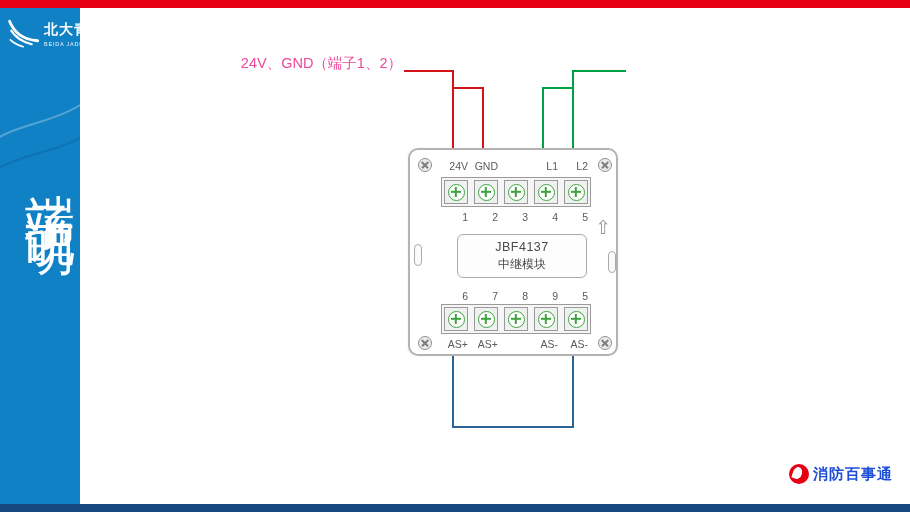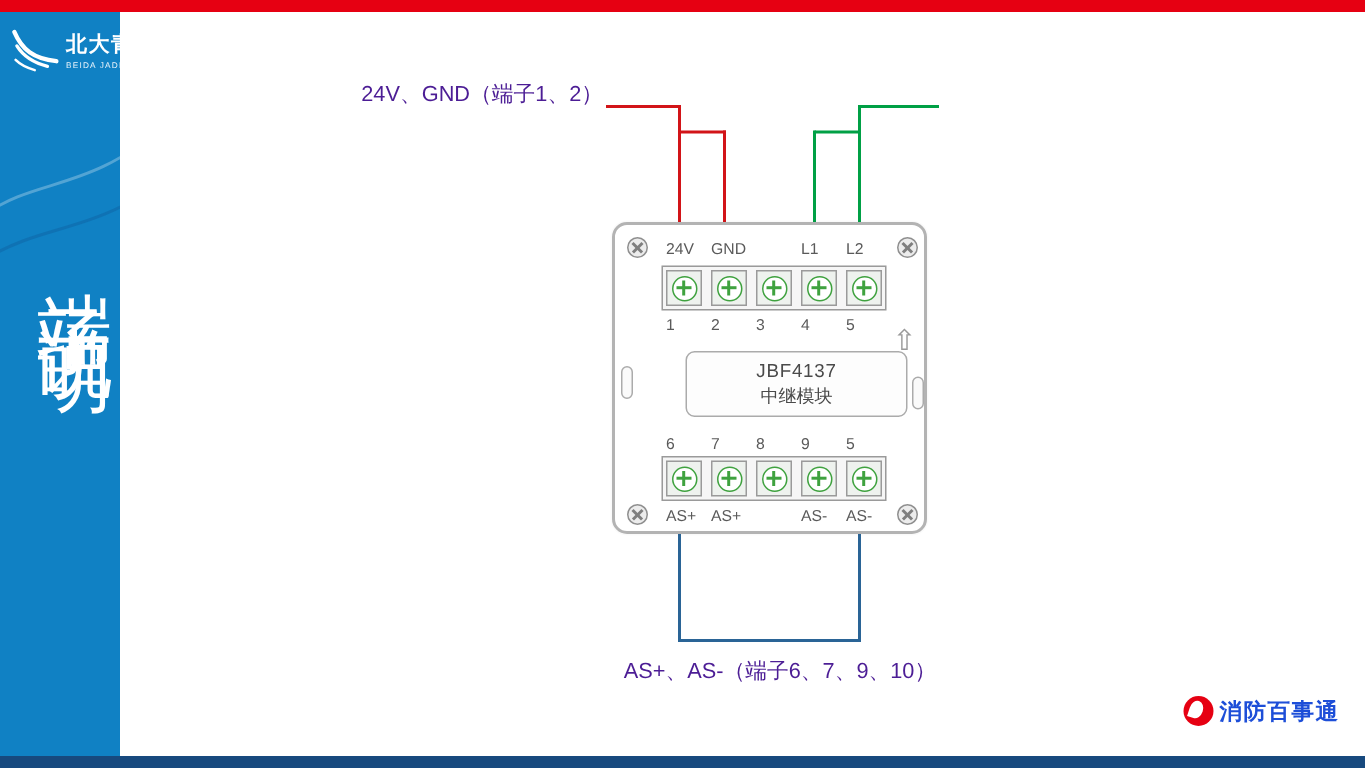--- a/index.html
+++ b/index.html
@@ -60,21 +60,21 @@
     writing-mode: vertical-rl;
     text-orientation: upright;
     color: #ffffff;
     font-size: 50px;
     line-height: 1.1;
     letter-spacing: 12px;
     font-weight: 500;
   }
 
   
-  .annotation { position: absolute; color: #4c1d95; font-size: 14.5px; line-height: 21px; z-index: 4; }
+  .annotation { position: absolute; color: #ec4899; font-size: 14.5px; line-height: 21px; z-index: 4; }
   .annotation-power { left: 200px; top: 53px; width: 202px; text-align: right; }
   .annotation-loop  { left: 628px; top: 53px; width: 220px; text-align: left; }
   .annotation-alarm { left: 395px; top: 438px; width: 250px; text-align: center; }
 
   
   .wire { position: absolute; z-index: 1; }
   .wire.red   { background: var(--wire-red, #d21418); }
   .wire.green { background: var(--wire-green, #00a045); }
   .wire.blue  { background: var(--wire-blue, #2a6496); }
 
@@ -102,21 +102,21 @@
   .cscrew.tl { left: 8px;  top: 8px; }
   .cscrew.tr { left: 188px; top: 8px; }
   .cscrew.bl { left: 8px;  top: 186px; }
   .cscrew.br { left: 188px; top: 186px; }
 
   .t-row {
     position: absolute; left: 31px; width: 150px;
     display: flex; gap: 6px; padding: 0 3px;
   }
   .t-row .cell {
-    width: 24px; flex: 0 0 auto; text-align: left;
+    width: 24px; flex: 0 0 auto; text-align: right;
     font-size: 10.5px; color: #5a5a5a; white-space: nowrap;
   }
   .row-top-labels { top: 10px; }
   .row-top-nums   { top: 61px; }
   .row-bot-nums   { top: 140px; }
   .row-bot-labels { top: 188px; }
 
   .t-strip {
     position: absolute; left: 31px; width: 150px; height: 30px;
     border: 1px solid #9a9a9a; background: #f6f6f6;
@@ -136,21 +136,21 @@
   }
   .screw::before, .screw::after {
     content: ""; position: absolute; left: 50%; top: 50%;
     background: var(--screw-green, #3fa23f);
   }
   .screw::before { width: 10px; height: 2.4px; transform: translate(-50%,-50%); }
   .screw::after  { width: 2.4px; height: 10px; transform: translate(-50%,-50%); }
 
   .center-label {
     position: absolute; left: 47px; top: 84px;
-    width: 148px; height: 44px;
+    width: 130px; height: 44px;
     border: 1.5px solid #ababab; border-radius: 6px;
     background: #fdfdfd;
     display: flex; flex-direction: column; align-items: center; justify-content: center;
     color: #4a4a4a;
   }
   .center-label .model { font-size: 12.5px; letter-spacing: 0.5px; }
   .center-label .mtype { font-size: 12px; margin-top: 2px; text-align: right; }
 
   .up-arrow {
     position: absolute; left: 185px; top: 68px;
@@ -209,21 +209,20 @@
     </div>
     <div class="vertical-title-wrap">
       <div class="vertical-title">端子说明</div>
     </div>
   </div>
 
   <div class="annotation annotation-power">
     <div>24V、GND（端子1、2）</div>
   </div>
   <div class="annotation annotation-alarm">
-    <div>AS+、AS-（端子6、7、9、10）</div>
   </div>
 
   <div class="wire red" style="left:404px; top:70px; width:50px; height:2px;"></div>
   <div class="wire red" style="left:452px; top:70px; width:2px; height:80px;"></div>
   <div class="wire red" style="left:452px; top:87px; width:32px; height:2px;"></div>
   <div class="wire red" style="left:482px; top:87px; width:2px; height:63px;"></div>
 
   <div class="wire green" style="left:573px; top:70px; width:53px; height:2px;"></div>
   <div class="wire green" style="left:572px; top:70px; width:2px; height:80px;"></div>
   <div class="wire green" style="left:543px; top:87px; width:31px; height:2px;"></div>

